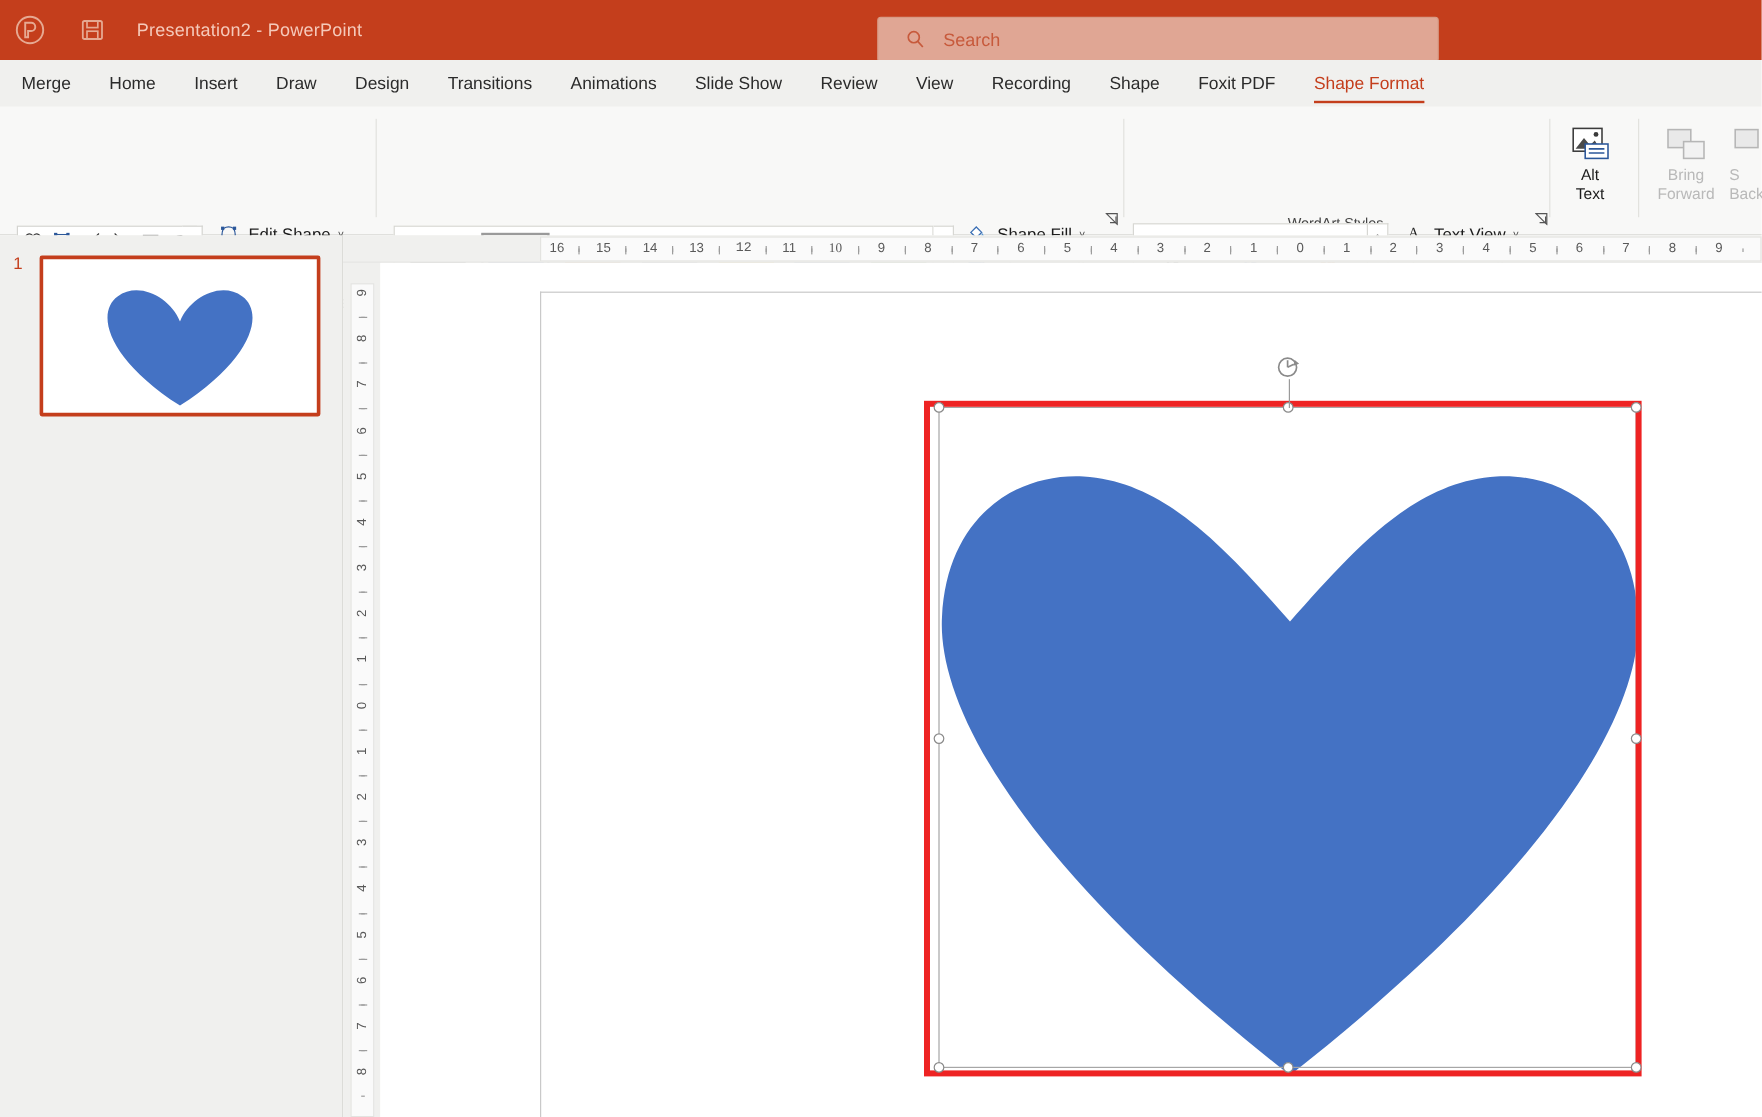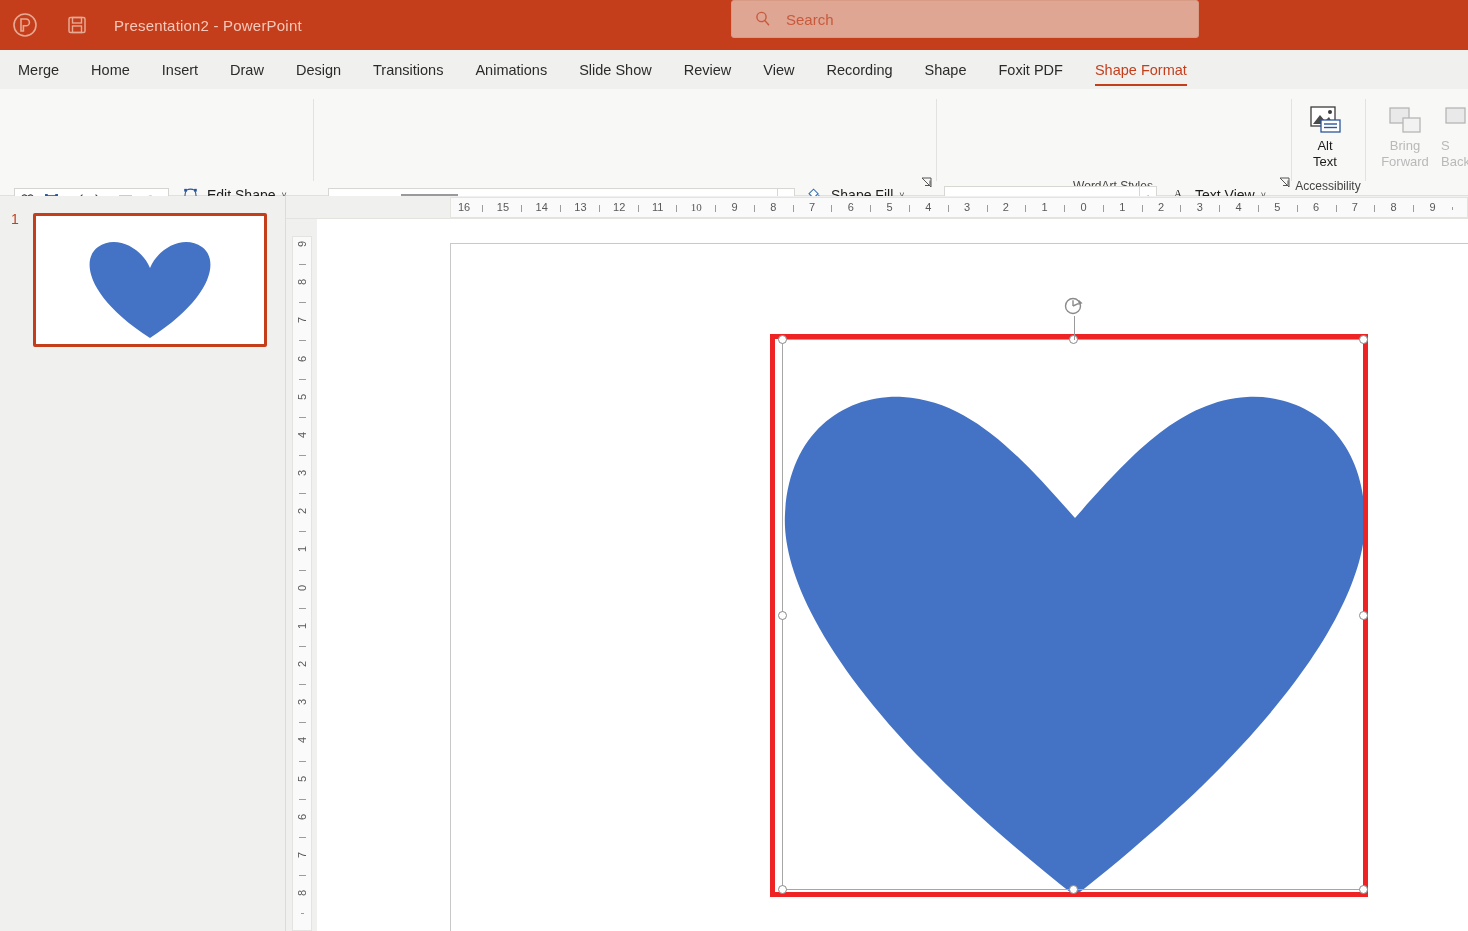--- a/index.html
+++ b/index.html
@@ -26,21 +26,21 @@
     display: flex; align-items: center; justify-content: center;
   }
   .tb-title {
     margin-left: 24px;
     color: #f5c9ba;
     font-size: 15px;
     letter-spacing: .2px;
     white-space: nowrap;
   }
   .searchbox {
-    position: absolute; left: 731px; top: 0; width: 468px; height: 38px;
+    position: absolute; left: 731px; top: 14px; width: 468px; height: 38px;
     background: #e0a694;
     border: 1px solid #d79b86;
     border-radius: 3px;
     display: flex; align-items: center;
   }
   .searchbox .s-icon { margin-left: 22px; display:flex; align-items:center;}
   .searchbox .s-text {
     margin-left: 14px; color: #c75a3c; font-size: 15px;
   }
 
@@ -551,23 +551,20 @@
 
   <div class="dlg-launcher" style="left:1279px;top:88px;">
     <svg width="11" height="11" viewBox="0 0 11 11">
         <path d="M1 1 H10 V10 Z" fill="none" stroke="#555" stroke-width="1"></path>
         <path d="M4 8.5 H9 V3.5" fill="none" stroke="#555" stroke-width="1"></path>
       </svg>
   </div>
 
   <div class="vsep" style="left:1291px;"></div>
 
-  <div class="rgroup" style="left:1292px;width:72px;">
-    <div class="glabel">Accessibility</div>
-  </div>
 
   <div class="bigbtn" style="left:1293px;top:9px;">
     <span class="bi">
       <svg width="40" height="34" viewBox="0 0 40 34">
         <rect x="6" y="3" width="24" height="19" fill="#ffffff" stroke="#3b3b3b" stroke-width="1.3"></rect>
         <path d="M8 20 L15 11 L20 17 L24 13 L28 20 Z" fill="#4a4a4a"></path>
         <circle cx="25" cy="8" r="2" fill="#3b3b3b"></circle>
         <rect x="16" y="16" width="19" height="12" fill="#ffffff" stroke="#2b579a" stroke-width="1.3"></rect>
         <line x1="19" y1="20" x2="32" y2="20" stroke="#2b579a" stroke-width="1.4"></line>
         <line x1="19" y1="23.5" x2="32" y2="23.5" stroke="#2b579a" stroke-width="1.4"></line>
@@ -615,21 +612,21 @@
       <div class="rmark" style="left: 31.3893px; top: 9px; width: 1px; height: 3px;"></div>
       <div class="rtick" style="left: 45.7786px; top: 3px; width: 10px; text-align: center;">15</div>
       <div class="rmark" style="left: 31.3893px; top: 7px; width: 1px; height: 7px;"></div>
       <div class="rmark" style="left: 70.1679px; top: 9px; width: 1px; height: 3px;"></div>
       <div class="rtick" style="left: 84.5573px; top: 3px; width: 10px; text-align: center;">14</div>
       <div class="rmark" style="left: 70.1679px; top: 7px; width: 1px; height: 7px;"></div>
       <div class="rmark" style="left: 108.947px; top: 9px; width: 1px; height: 3px;"></div>
       <div class="rtick" style="left: 123.336px; top: 3px; width: 10px; text-align: center;">13</div>
       <div class="rmark" style="left: 108.947px; top: 7px; width: 1px; height: 7px;"></div>
       <div class="rmark" style="left: 147.725px; top: 9px; width: 1px; height: 3px;"></div>
-      <div class="rtick" style="left: 162.115px; top: 3px; width: 10px; text-align: center;">12</div>
+      <div class="rtick" style="left: 162.115px; top: 3px; width: 10px; text-align: center; font-family: Liberation Mono, monospace;">12</div>
       <div class="rmark" style="left: 147.725px; top: 7px; width: 1px; height: 7px;"></div>
       <div class="rmark" style="left: 186.504px; top: 9px; width: 1px; height: 3px;"></div>
       <div class="rtick" style="left: 200.893px; top: 3px; width: 10px; text-align: center;">11</div>
       <div class="rmark" style="left: 186.504px; top: 7px; width: 1px; height: 7px;"></div>
       <div class="rmark" style="left: 225.282px; top: 9px; width: 1px; height: 3px;"></div>
       <div class="rtick" style="left: 239.672px; top: 3px; width: 10px; text-align: center; font-family: Liberation Serif, serif;">10</div>
       <div class="rmark" style="left: 225.282px; top: 7px; width: 1px; height: 7px;"></div>
       <div class="rmark" style="left: 264.061px; top: 9px; width: 1px; height: 3px;"></div>
       <div class="rtick" style="left: 278.45px; top: 3px; width: 10px; text-align: center;">9</div>
       <div class="rmark" style="left: 264.061px; top: 7px; width: 1px; height: 7px;"></div>

